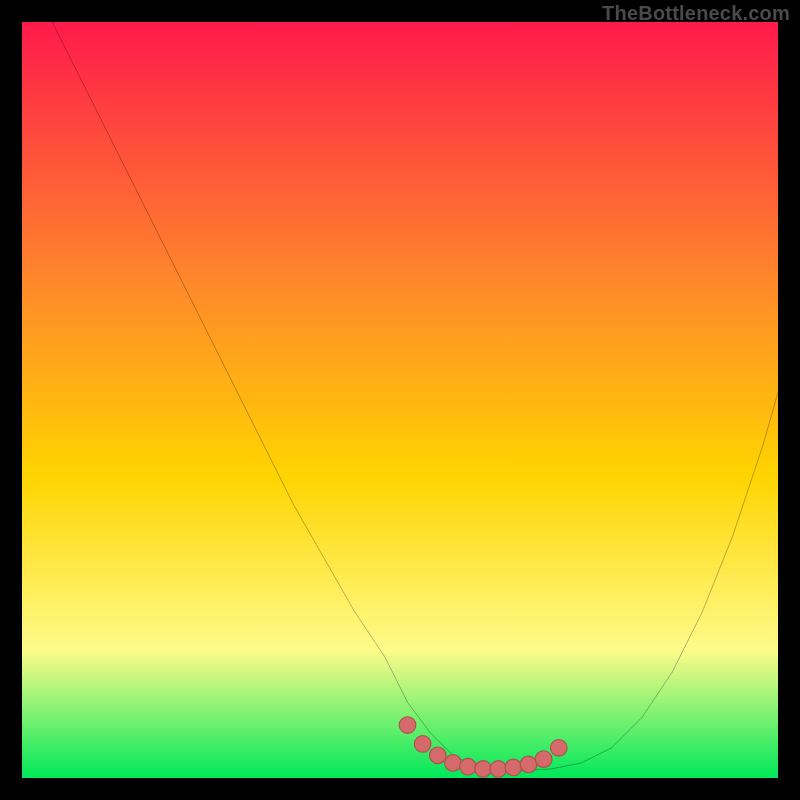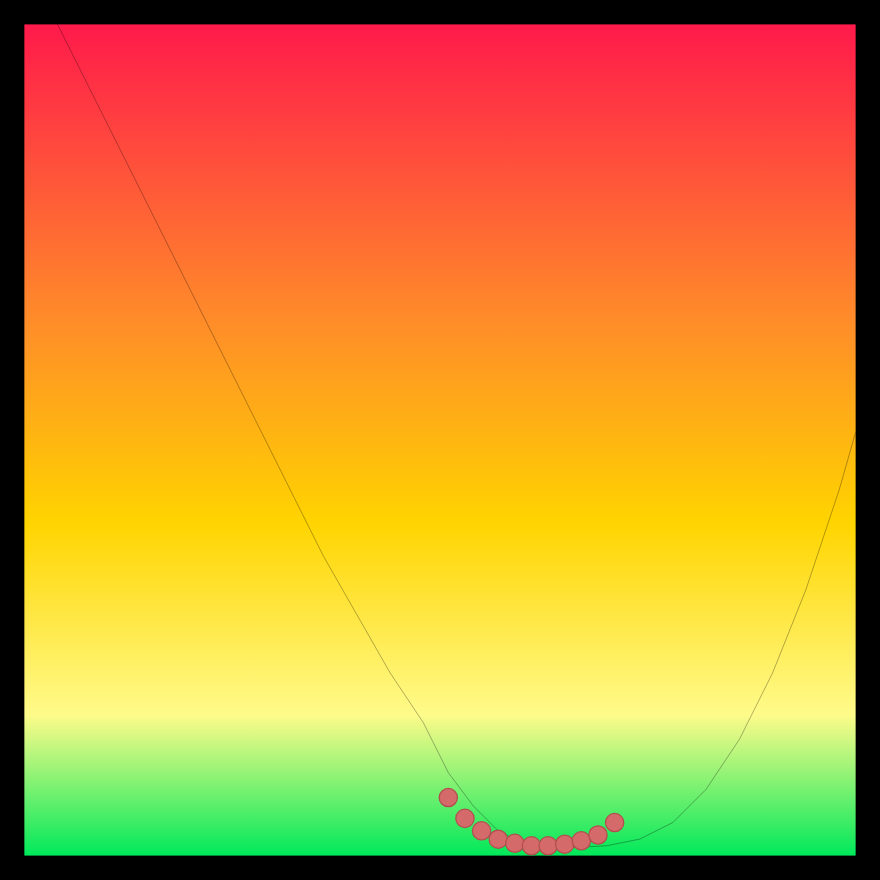--- a/index.html
+++ b/index.html
@@ -65,13 +65,14 @@
         <circle cx="59.00" cy="98.50" r="1.1" fill="#d46a6a" stroke="#b24e4e" stroke-width="0.15"></circle>
         <circle cx="61.00" cy="98.80" r="1.1" fill="#d46a6a" stroke="#b24e4e" stroke-width="0.15"></circle>
         <circle cx="63.00" cy="98.80" r="1.1" fill="#d46a6a" stroke="#b24e4e" stroke-width="0.15"></circle>
         <circle cx="65.00" cy="98.60" r="1.1" fill="#d46a6a" stroke="#b24e4e" stroke-width="0.15"></circle>
         <circle cx="67.00" cy="98.20" r="1.1" fill="#d46a6a" stroke="#b24e4e" stroke-width="0.15"></circle>
         <circle cx="69.00" cy="97.50" r="1.1" fill="#d46a6a" stroke="#b24e4e" stroke-width="0.15"></circle>
         <circle cx="71.00" cy="96.00" r="1.1" fill="#d46a6a" stroke="#b24e4e" stroke-width="0.15"></circle>
       </g>
   </svg>
 
+  <div class="watermark">TheBottleneck.com</div>
 </div>
 
 </body></html>

